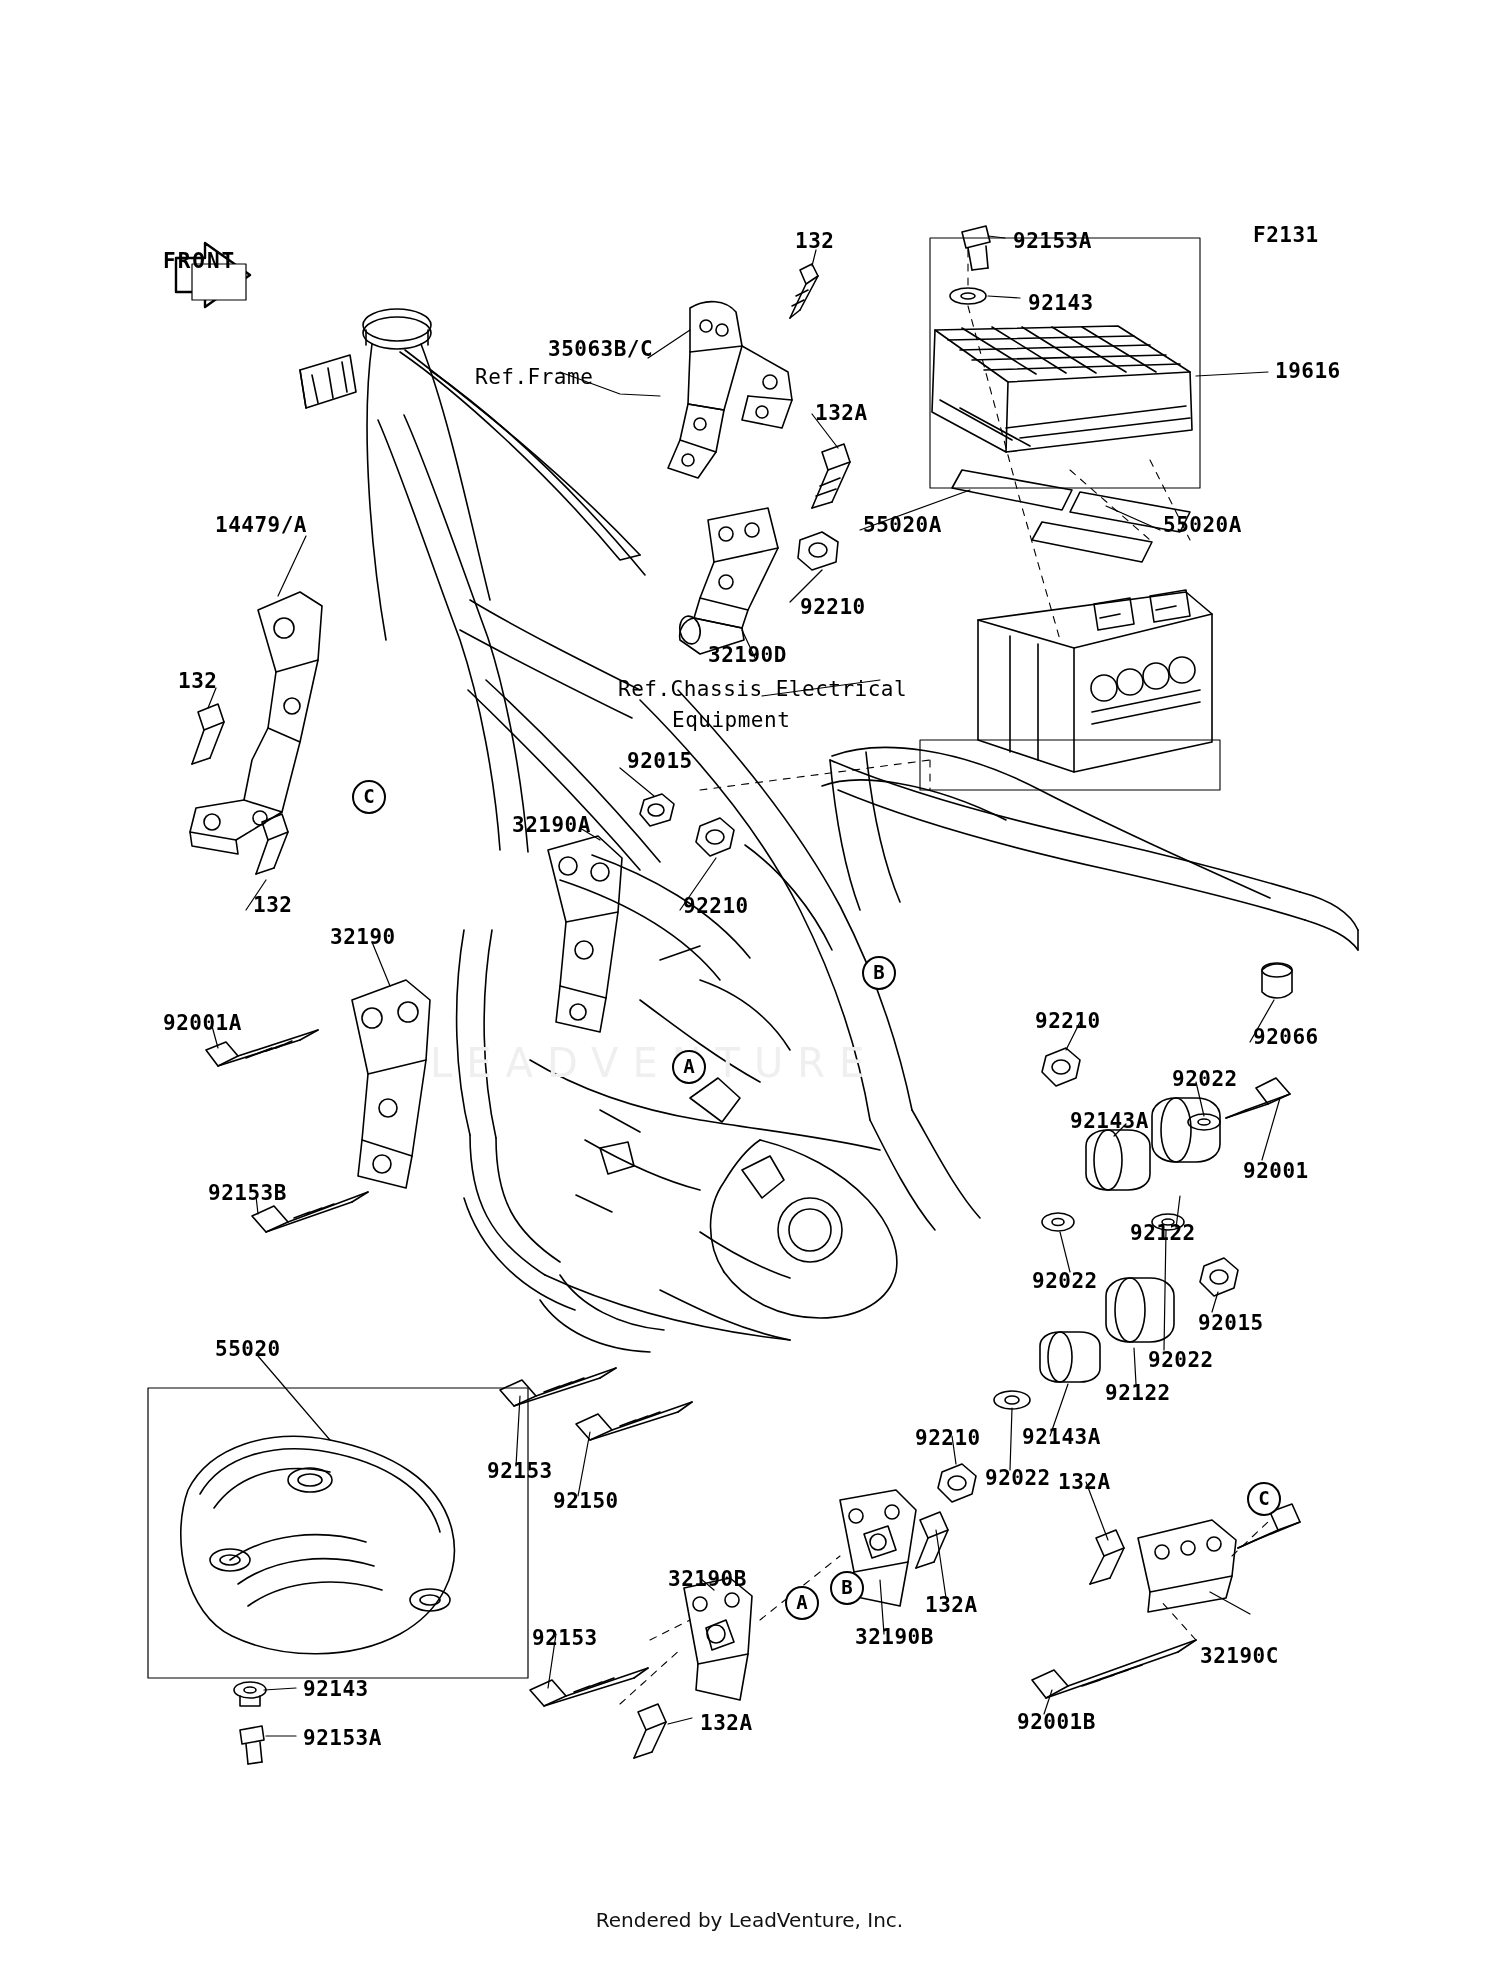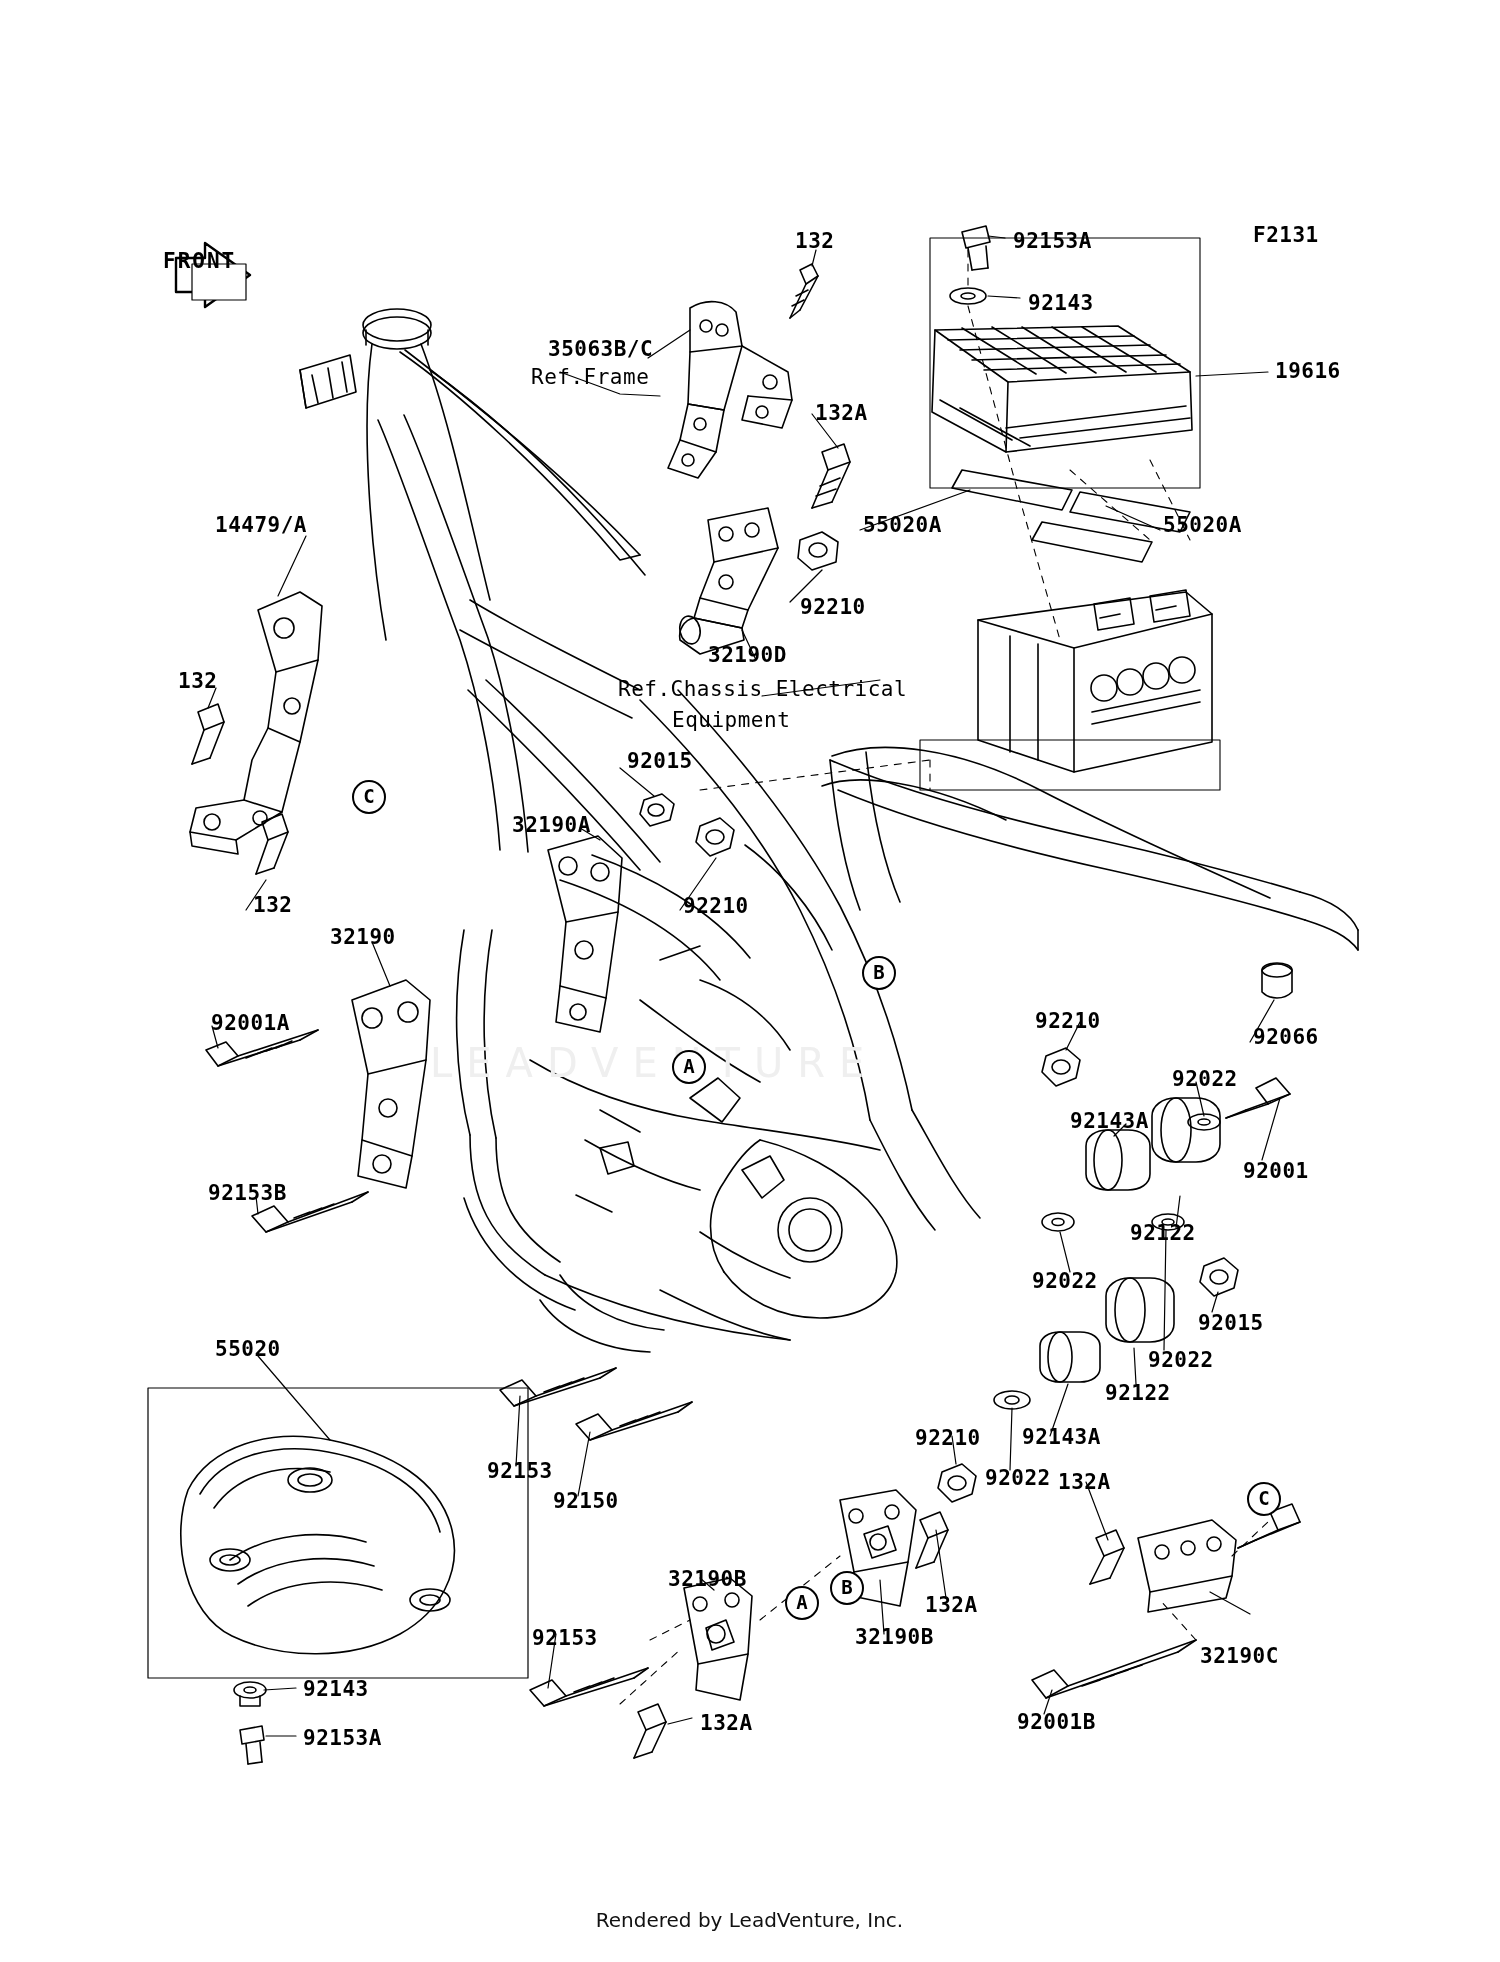--- a/index.html
+++ b/index.html
@@ -596,37 +596,37 @@
 </svg>
 
 <div class="watermark">LEADVENTURE</div>
 
 <div class="lbl" style="left:1253px; top:222px;">F2131</div>
 
 <div class="lbl" style="left:795px;  top:228px;">132</div>
 <div class="lbl" style="left:1013px; top:228px;">92153A</div>
 <div class="lbl" style="left:548px;  top:336px;text-align:center;">35063B/C</div>
 <div class="lbl" style="left:1028px; top:290px;">92143</div>
-<div class="lbl ref" style="left:531px; top:364px;">Ref.Frame</div>
+<div class="lbl ref" style="left:475px; top:364px;">Ref.Frame</div>
 <div class="lbl" style="left:1275px; top:358px;">19616</div>
 <div class="lbl" style="left:815px;  top:400px;">132A</div>
 <div class="lbl" style="left:215px;  top:512px;">14479/A</div>
 <div class="lbl" style="left:863px;  top:512px;">55020A</div>
 <div class="lbl" style="left:1163px; top:512px;">55020A</div>
 <div class="lbl" style="left:800px;  top:594px;">92210</div>
 <div class="lbl" style="left:178px;  top:668px;">132</div>
 <div class="lbl" style="left:708px;  top:642px;">32190D</div>
 <div class="lbl ref" style="left:618px; top:676px;">Ref.Chassis Electrical</div>
 <div class="lbl ref" style="left:672px; top:707px;">Equipment</div>
 <div class="lbl" style="left:627px;  top:748px;">92015</div>
 <div class="lbl" style="left:253px;  top:892px;">132</div>
 <div class="lbl" style="left:512px;  top:812px;">32190A</div>
 <div class="lbl" style="left:683px;  top:893px;">92210</div>
 <div class="lbl" style="left:330px;  top:924px;">32190</div>
-<div class="lbl" style="left:163px;  top:1010px;margin-left:48px;">92001A</div>
+<div class="lbl" style="left:163px;  top:1010px;">92001A</div>
 <div class="lbl" style="left:1035px; top:1008px;">92210</div>
 <div class="lbl" style="left:1253px; top:1024px;">92066</div>
 <div class="lbl" style="left:1172px; top:1066px;">92022</div>
 <div class="lbl" style="left:1070px; top:1108px;">92143A</div>
 <div class="lbl" style="left:1243px; top:1158px;">92001</div>
 <div class="lbl" style="left:208px;  top:1180px;text-align:right;">92153B</div>
 <div class="lbl" style="left:1130px; top:1220px;">92122</div>
 <div class="lbl" style="left:1032px; top:1268px;">92022</div>
 <div class="lbl" style="left:1198px; top:1310px;">92015</div>
 <div class="lbl" style="left:1148px; top:1347px;">92022</div>

